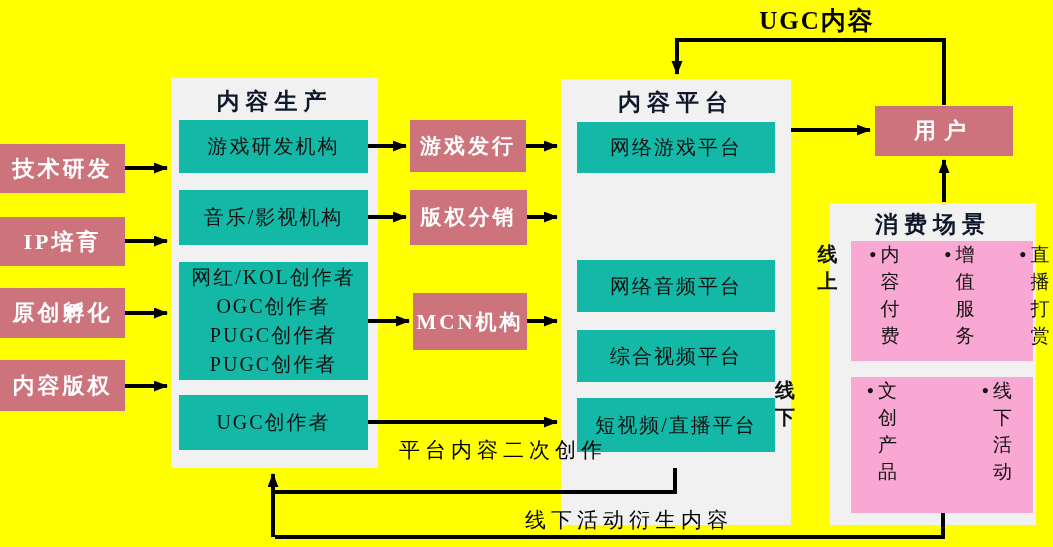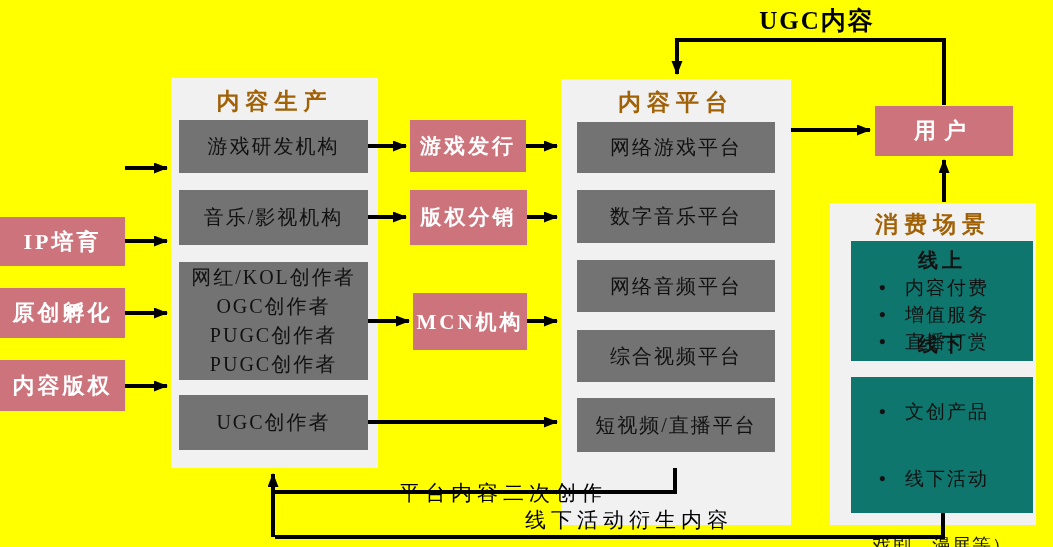--- a/index.html
+++ b/index.html
@@ -12,53 +12,56 @@
   
   .pink{
     background:#cd737b;color:#ffffff;font-weight:bold;
     display:flex;align-items:center;justify-content:center;text-align:center;
     font-size:22px;letter-spacing:3px;line-height:1.15;z-index:2;
   }
   
   .container{background:#f1f1f1;z-index:1;}
   .container-title{
     position:absolute;left:0;right:0;top:8px;text-align:center;
-    color:#a16207;font-weight:bold;font-size:23px;letter-spacing:6px;
+    color:#0f172a;font-weight:bold;font-size:23px;letter-spacing:6px;
   }
   
   .item{
-    position:absolute;background:#737373;color:#111;
+    position:absolute;background:#14b8a6;color:#111;
     display:flex;flex-direction:column;align-items:center;justify-content:center;
     text-align:center;font-size:20px;letter-spacing:2px;line-height:29px;
   }
   .multi .line{display:block;}
   
   .subbox{
-    position:absolute;background:#0f766e;color:#111;font-size:19px;
-    display:flex;flex-direction:column;justify-content:center;
+    position:absolute;background:#f9a8d4;color:#111;font-size:19px;
+    display:flex;justify-content:center;
     line-height:27px;letter-spacing:2px;
   }
   .subbox .sub-title{text-align:center;font-weight:bold;font-size:20px;letter-spacing:4px;}
   .bullet-row{display:flex;align-items:baseline;padding-left:28px;}
   .bullet-row .dot{width:26px;font-weight:bold;}
   .note-line{text-align:center;letter-spacing:1px;}
   
   #arrows{position:absolute;left:0;top:0;z-index:5;pointer-events:none;}
   
   .flow-label{
     position:absolute;z-index:6;color:#000;text-align:center;
   }
   .flow-label.ugc{font-size:25px;font-weight:600;letter-spacing:2px;}
   .flow-label.bottom{font-size:21px;letter-spacing:5px;}
 </style>
 </head>
 <body>
 
 <div id="canvas">
 
+  <div class="abs pink" style="left:0;top:144;width:125px;height:49px;top:144px;">
+      <span>技术研发</span>
+    </div>
   <div class="abs pink" style="left:0;top:217px;width:125px;height:49px;">
       <span>IP培育</span>
     </div>
   <div class="abs pink" style="left:0;top:288px;width:125px;height:50px;">
       <span>原创孵化</span>
     </div>
   <div class="abs pink" style="left:0;top:360px;width:125px;height:51px;">
       <span>内容版权</span>
     </div>
 
@@ -89,23 +92,20 @@
     </div>
   <div class="abs pink" style="left:413px;top:293px;width:114px;height:57px;font-size:21px;flex-direction:row;line-height:26px;">
     <span>MCN</span>
     <span>机构</span>
   </div>
 
   <div class="abs container" style="left:561px;top:79px;width:230px;height:446px;">
     <div class="container-title">内容平台</div>
     <div class="item" style="left:16px;top:43px;width:198px;height:51px;">
         <span>网络游戏平台</span>
-      </div>
-    <div class="item" style="left:16px;top:111px;width:198px;height:53px;">
-        <span>数字音乐平台</span>
       </div>
     <div class="item" style="left:16px;top:181px;width:198px;height:52px;">
         <span>网络音频平台</span>
       </div>
     <div class="item" style="left:16px;top:251px;width:198px;height:52px;">
         <span>综合视频平台</span>
       </div>
     <div class="item" style="left:16px;top:319px;width:198px;height:54px;">
         <span>短视频/直播平台</span>
       </div>
@@ -140,21 +140,21 @@
         </div>
       <div class="bullet-row">
           <span class="dot">•</span>
           <span>线下活动</span>
         </div>
       <div class="note-line">戏剧、漫展等）</div>
     </div>
   </div>
 
   <div class="flow-label ugc" style="left:697px;top:4px;width:240px;">UGC内容</div>
-  <div class="flow-label bottom" style="left:368px;top:479px;width:270px;">平台内容二次创作</div>
+  <div class="flow-label bottom" style="left:368px;top:436px;width:270px;">平台内容二次创作</div>
   <div class="flow-label bottom" style="left:514px;top:506px;width:230px;">线下活动衍生内容</div>
 
   <svg id="arrows" width="1053" height="547" viewBox="0 0 1053 547">
     <defs>
       <marker id="ah" markerUnits="userSpaceOnUse" markerWidth="15" markerHeight="12" refX="13" refY="5.5" orient="auto">
         <path d="M0,0 L14,5.5 L0,11 Z" fill="#000"></path>
       </marker>
     </defs>
     <g stroke="#000" stroke-width="4" fill="none">
       <line x1="125" y1="168" x2="167" y2="168" marker-end="url(#ah)"></line>

